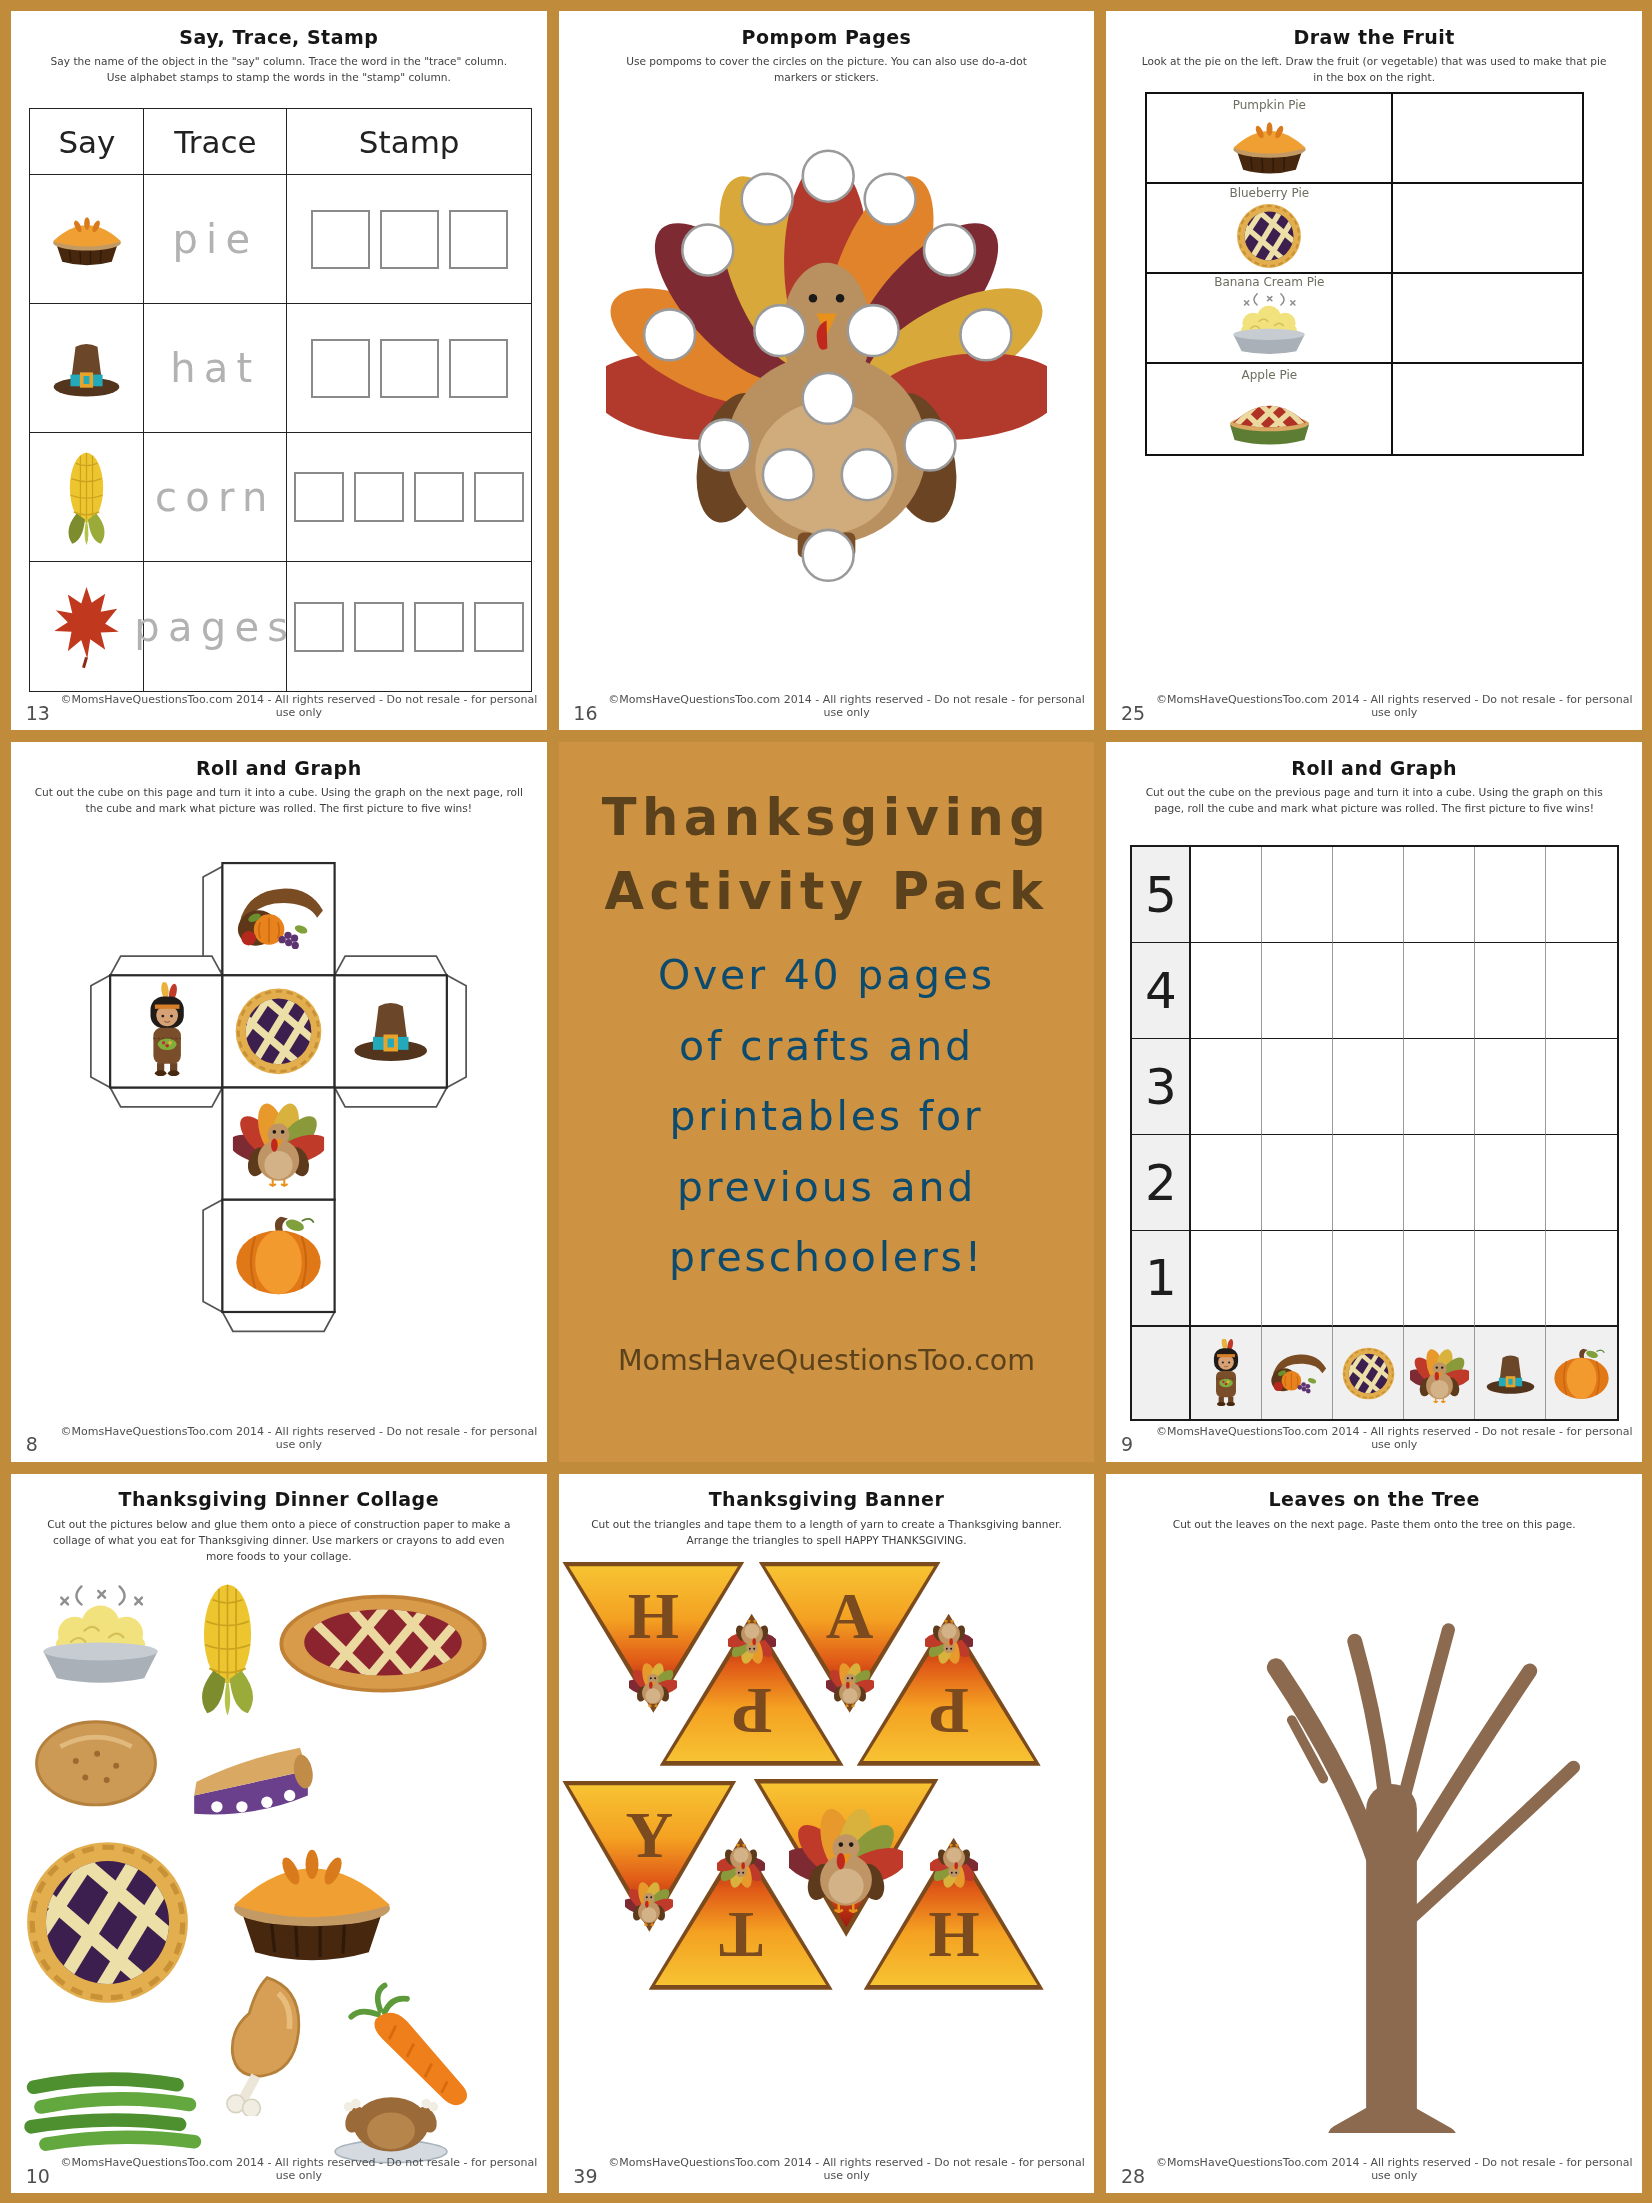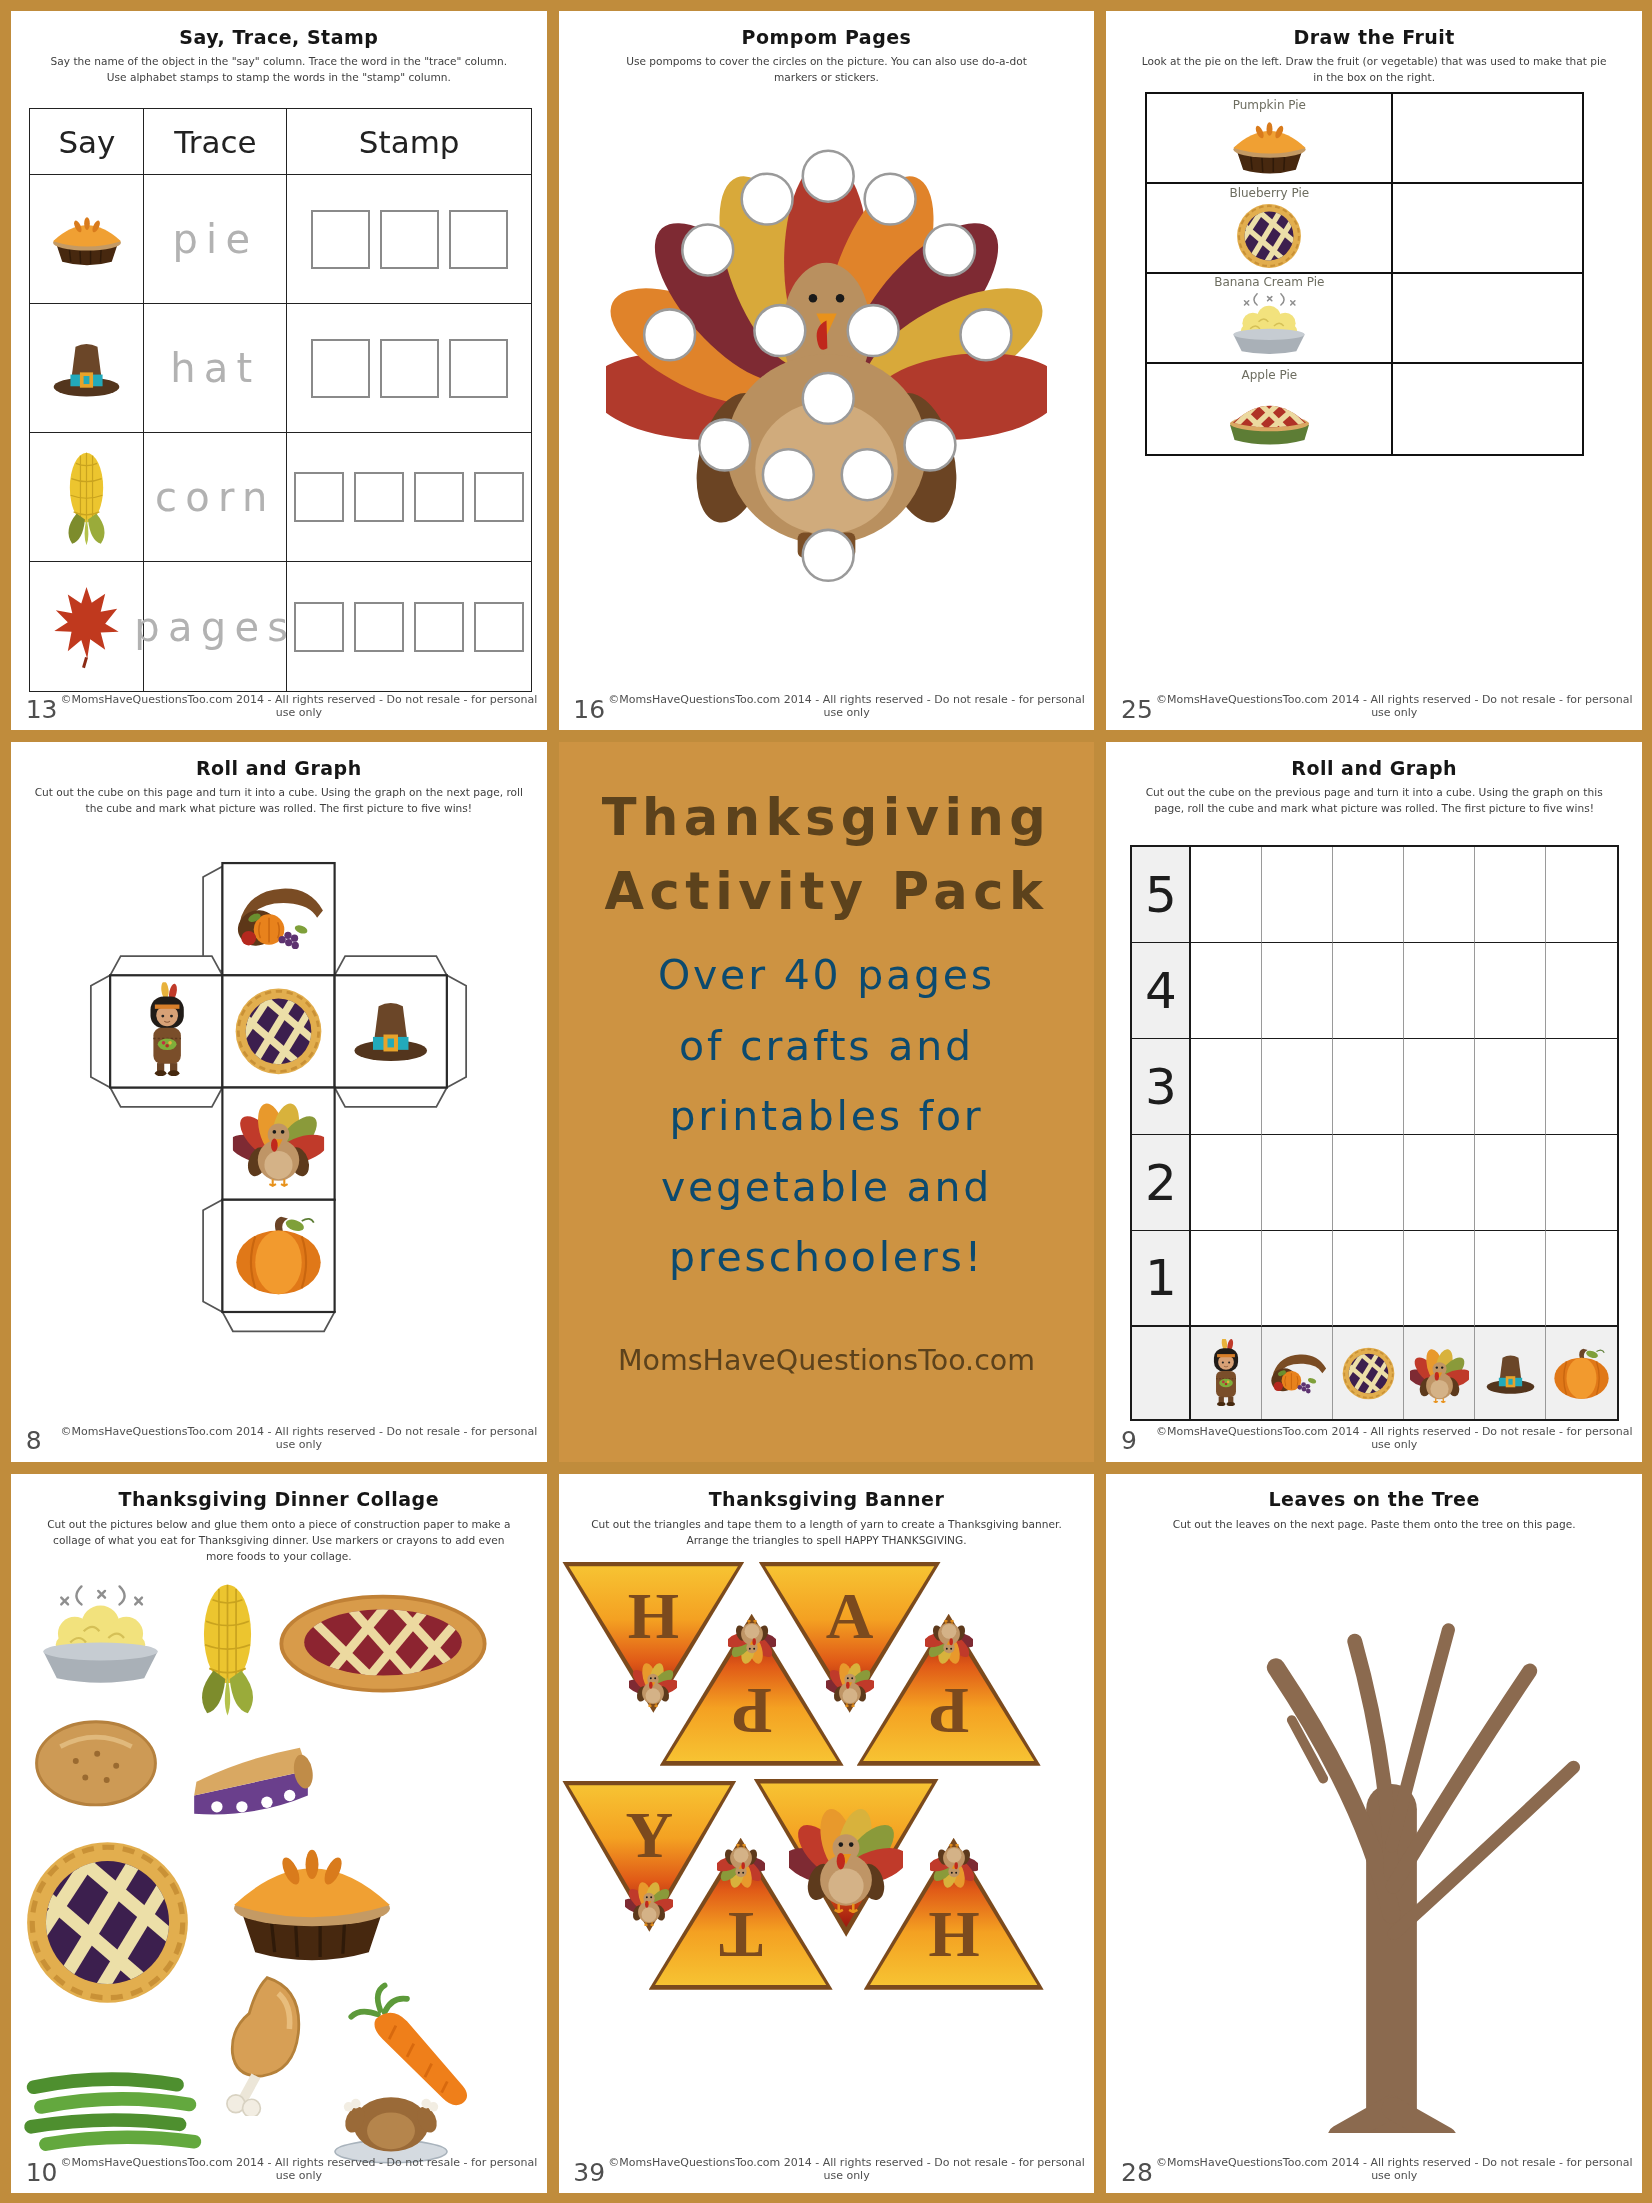--- a/index.html
+++ b/index.html
@@ -5,21 +5,21 @@
   * { box-sizing: border-box; margin: 0; padding: 0; }
   html,body { width:1653px; height:2204px; }
   body { background:#c08c3c; font-family:"DejaVu Sans",sans-serif; position:relative; }
   .frame { position:absolute; inset:0; padding:11px; display:grid;
            grid-template-columns:repeat(3,1fr); grid-template-rows:repeat(3,1fr); gap:12px; }
   .panel { background:#fff; position:relative; overflow:hidden; }
 
   .p-title { text-align:center; font-size:19px; font-weight:bold; color:#161616; margin:14.7px 9.2px 0; letter-spacing:0.5px; }
   .p-instr { text-align:center; font-size:10.6px; color:#3e3e3e; margin:6.4px auto 0; line-height:1.5; }
   .p-footer { position:absolute; left:0; right:0; bottom:3.7px; height:24px; }
-  .page-num { position:absolute; left:14.7px; bottom:2.8px; font-size:25px; color:#4f4f4f; }
+  .page-num { position:absolute; left:14.7px; bottom:2.8px; font-size:19px; color:#4f4f4f; }
   .copyright { position:absolute; left:9%; right:1.5%; bottom:7.3px; text-align:center; font-size:11px; color:#4f4f4f; }
 
   
   .sts-table { position:absolute; left:18.4px; right:14.7px; top:97px; border:1.8px solid #222;
                display:grid; grid-template-columns:114px 143px 1fr; grid-template-rows:66px repeat(4,129px); }
   .sts-cell { border-right:1.8px solid #222; border-bottom:1.8px solid #222; display:flex; align-items:center; justify-content:center; }
   .sts-cell.nr { border-right:none; } .sts-cell.nb { border-bottom:none; }
   .sts-head { font-size:31px; color:#222; }
   .trace-word { font-size:40px; color:#b2b2b2; letter-spacing:8.3px; }
   .stamp-boxes { display:flex; gap:10px; }
@@ -526,21 +526,21 @@
 
   <section class="panel promo">
     <div class="promo-title">
       <div>Thanksgiving</div>
       <div>Activity Pack</div>
     </div>
     <div class="promo-body">
       <div>Over 40 pages</div>
       <div>of crafts and</div>
       <div>printables for</div>
-      <div>vegetable and</div>
+      <div>previous and</div>
       <div>preschoolers!</div>
     </div>
     <div class="promo-site">MomsHaveQuestionsToo.com</div>
   </section>
 
   <section class="panel">
     <h2 class="p-title">Roll and Graph</h2>
     <p class="p-instr" style="width:86%">Cut out the cube on the previous page and turn it into a cube. Using the graph on this page, roll the cube and mark what picture was rolled. The first picture to five wins!</p>
     <div class="graph">
       <div class="g-num">5</div>

